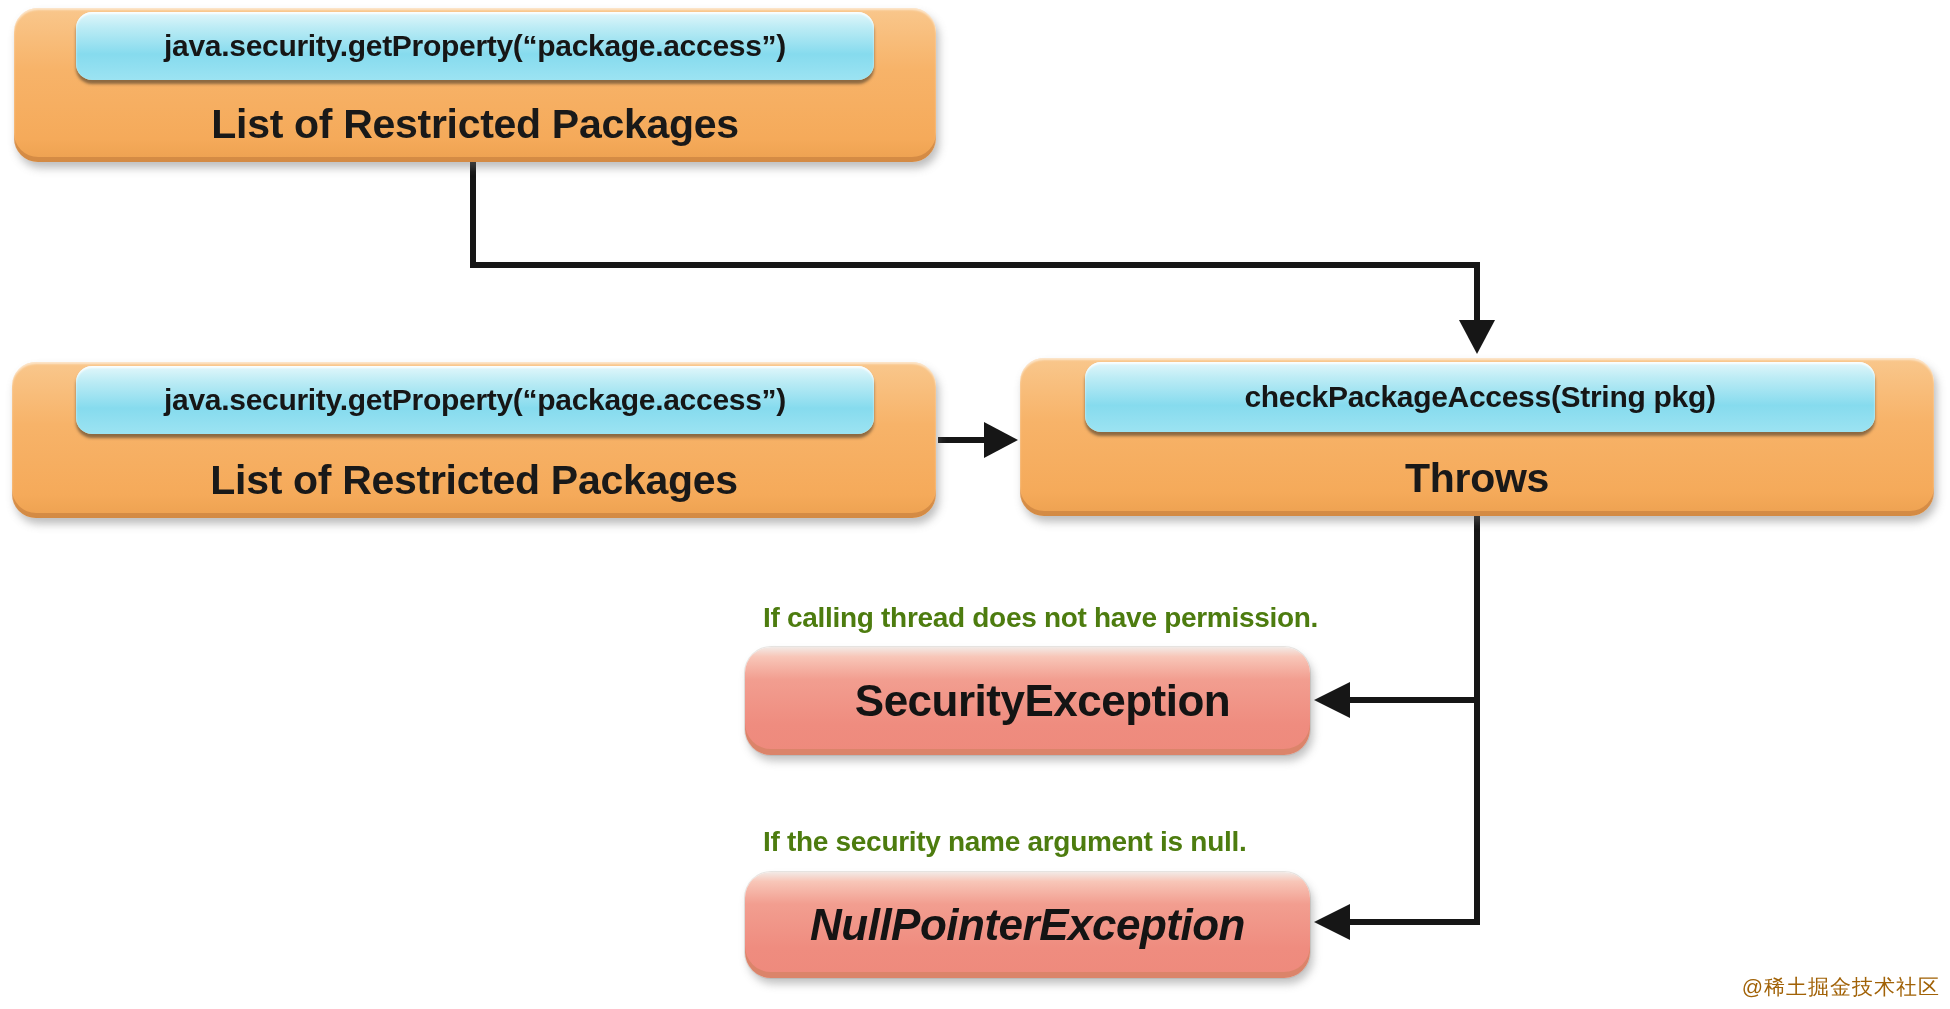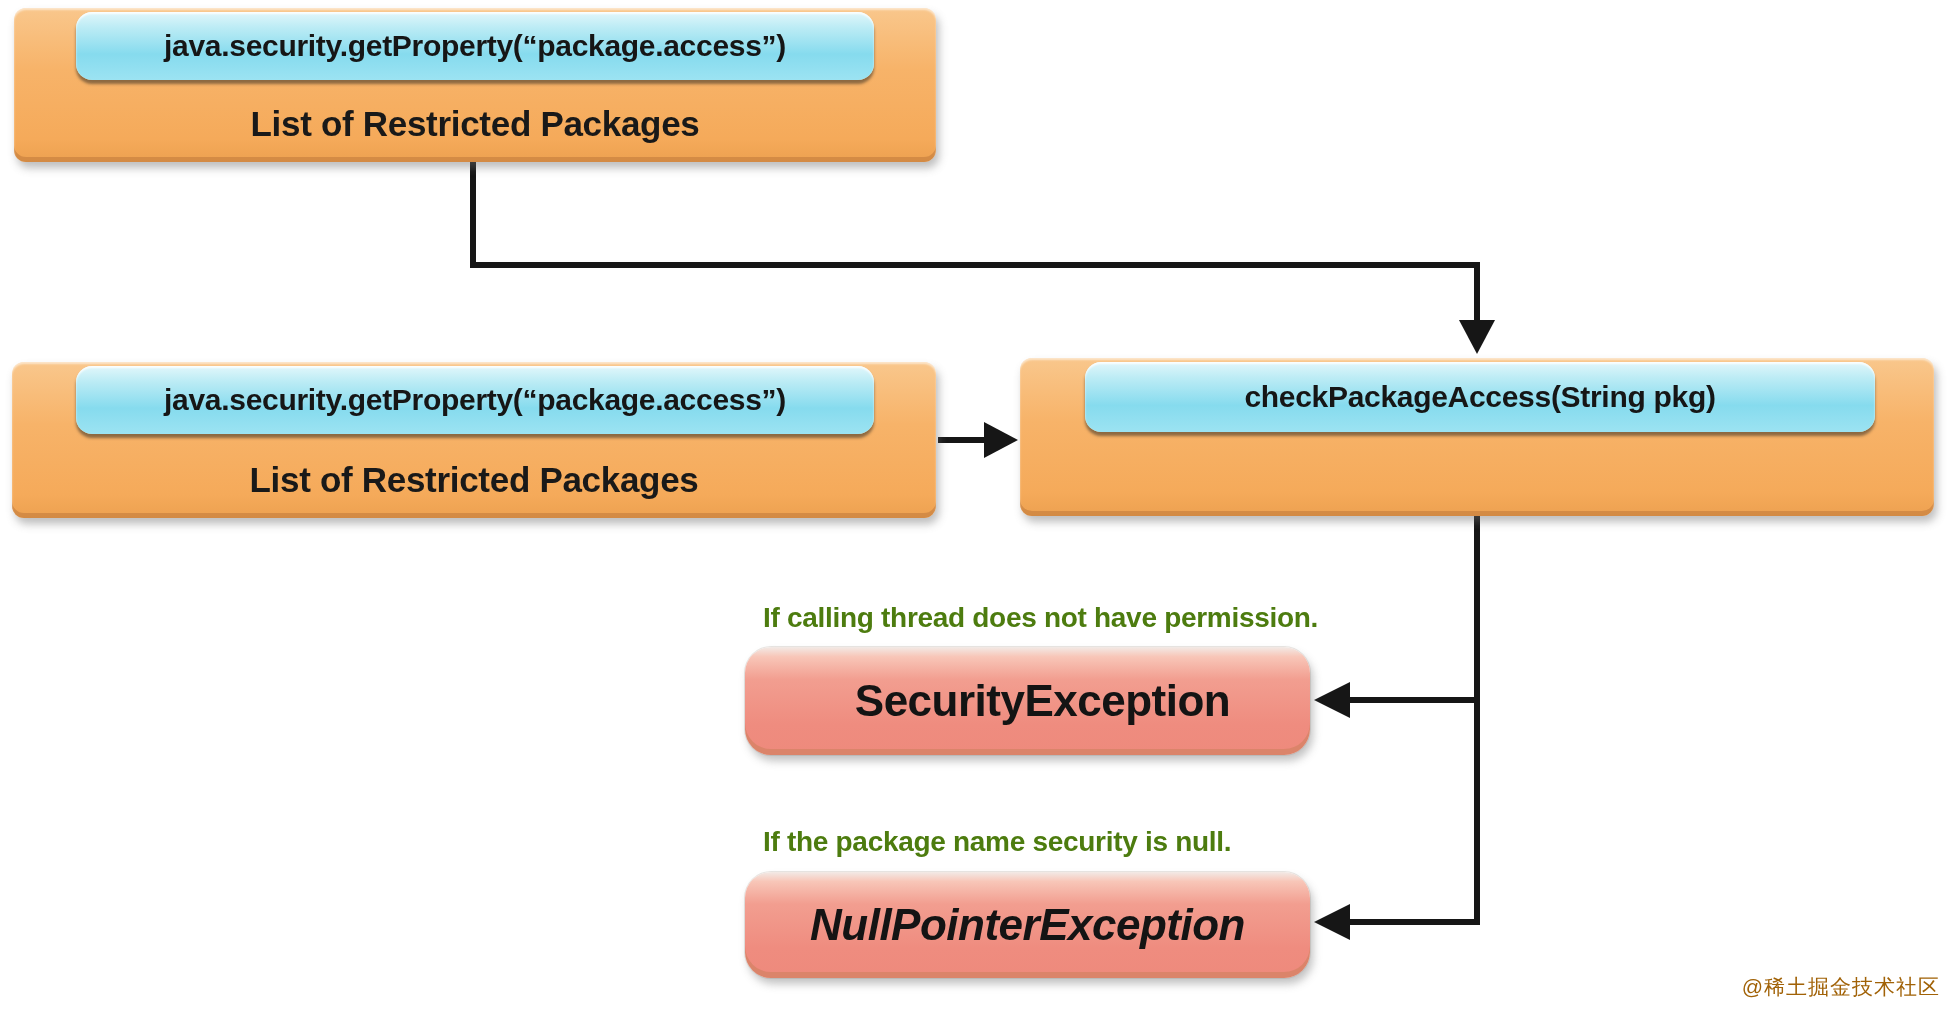--- a/index.html
+++ b/index.html
@@ -18,21 +18,21 @@
     position: absolute;
     left: 0; top: 0;
     width: 1950px; height: 1009px;
     pointer-events: none;
   }
   svg.overlay path { stroke: #161616; stroke-width: 6; fill: none; }
   svg.overlay polygon { fill: #161616; }
 
   .node {
     position: absolute;
-    border-radius: 12px;
+    border-radius: 24px;
     background: linear-gradient(180deg, #f9c78c 0%, #f7b369 40%, #f5aa5a 85%, #eda150 100%);
     box-shadow:
       inset 0 2px 2px rgba(255,255,255,0.55),
       inset 0 -5px 0 rgba(185,115,55,0.50),
       3px 6px 9px rgba(110,110,110,0.45);
   }
 
   .node-header {
     position: absolute;
     top: 4px;
@@ -51,21 +51,21 @@
     letter-spacing: -0.3px;
     white-space: nowrap;
   }
 
   .node-body {
     position: absolute;
     left: 0; right: 0; bottom: 0;
     display: flex;
     align-items: center;
     justify-content: center;
-    font-size: 35px;
+    font-size: 41px;
     font-weight: 700;
     color: #191919;
     letter-spacing: -0.3px;
     white-space: nowrap;
   }
 
   .exception {
     position: absolute;
     border-radius: 26px;
     background: linear-gradient(180deg, #f2eae6 0%, #f8c6b8 9%, #f29e90 30%, #ef8c7f 72%, #ee8a7c 100%);
@@ -132,23 +132,24 @@
     <div class="node-header" style="left:64px; width:798px;">
       <span>java.security.getProperty(“package.access”)</span>
     </div>
     <div class="node-body" style="top:80px;">List of Restricted Packages</div>
   </div>
 
   <div class="node" style="left:1020px; top:358px; width:914px; height:158px;">
     <div class="node-header" style="left:65px; width:790px; height:70px;">
       <span>checkPackageAccess(String pkg)</span>
     </div>
+    <div class="node-body" style="top:82px;">Throws</div>
   </div>
 
   <div class="cond" style="left:763px; top:602px;">If calling thread does not have permission.</div>
   <div class="exception" style="left:745px; top:647px; width:565px; height:108px;padding-left:30px;">SecurityException</div>
 
-  <div class="cond" style="left:763px; top:826px;">If the package name security is null.</div>
+  <div class="cond" style="left:763px; top:826px;">If the security name argument is null.</div>
   <div class="exception" style="left:745px; top:872px; width:565px; height:106px;font-style:italic;">NullPointerException</div>
 
   <div class="watermark">@稀土掘金技术社区</div>
 
 </div>
 
 </body></html>

